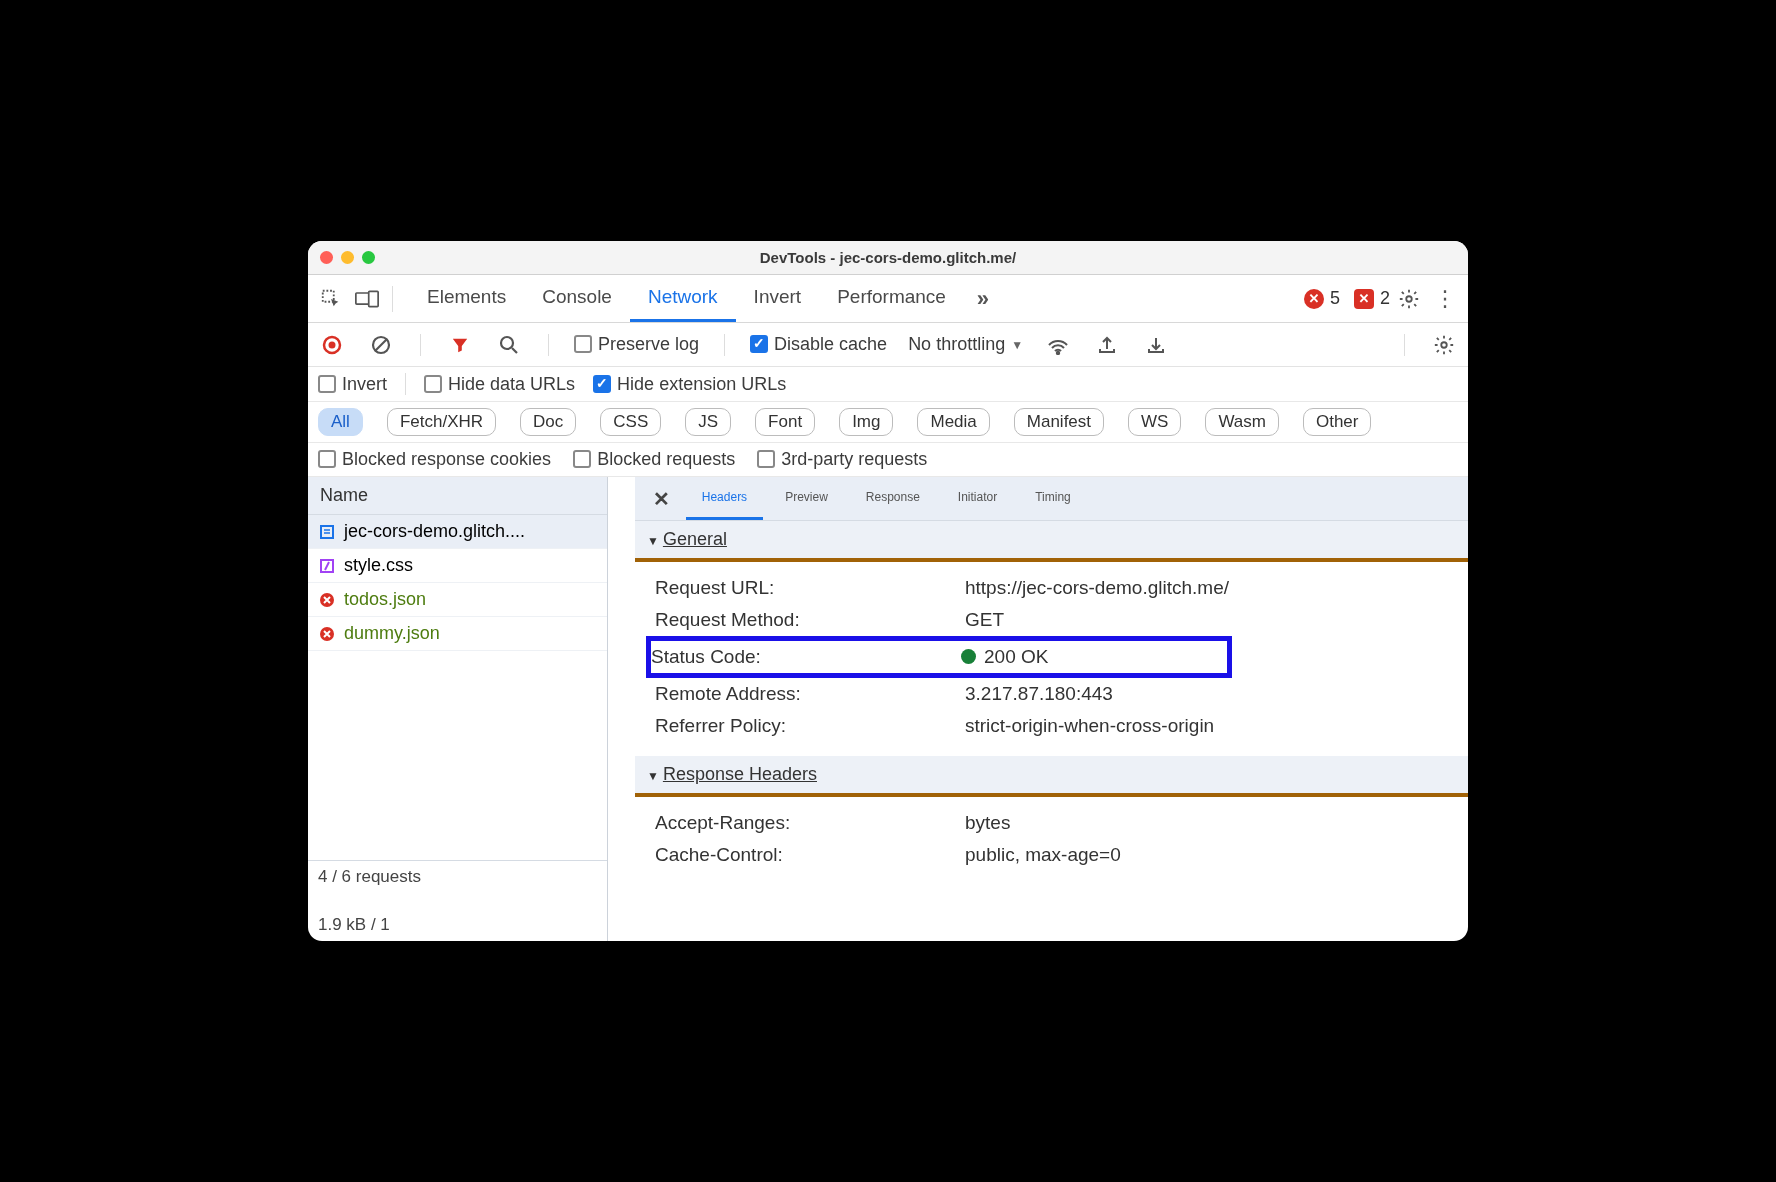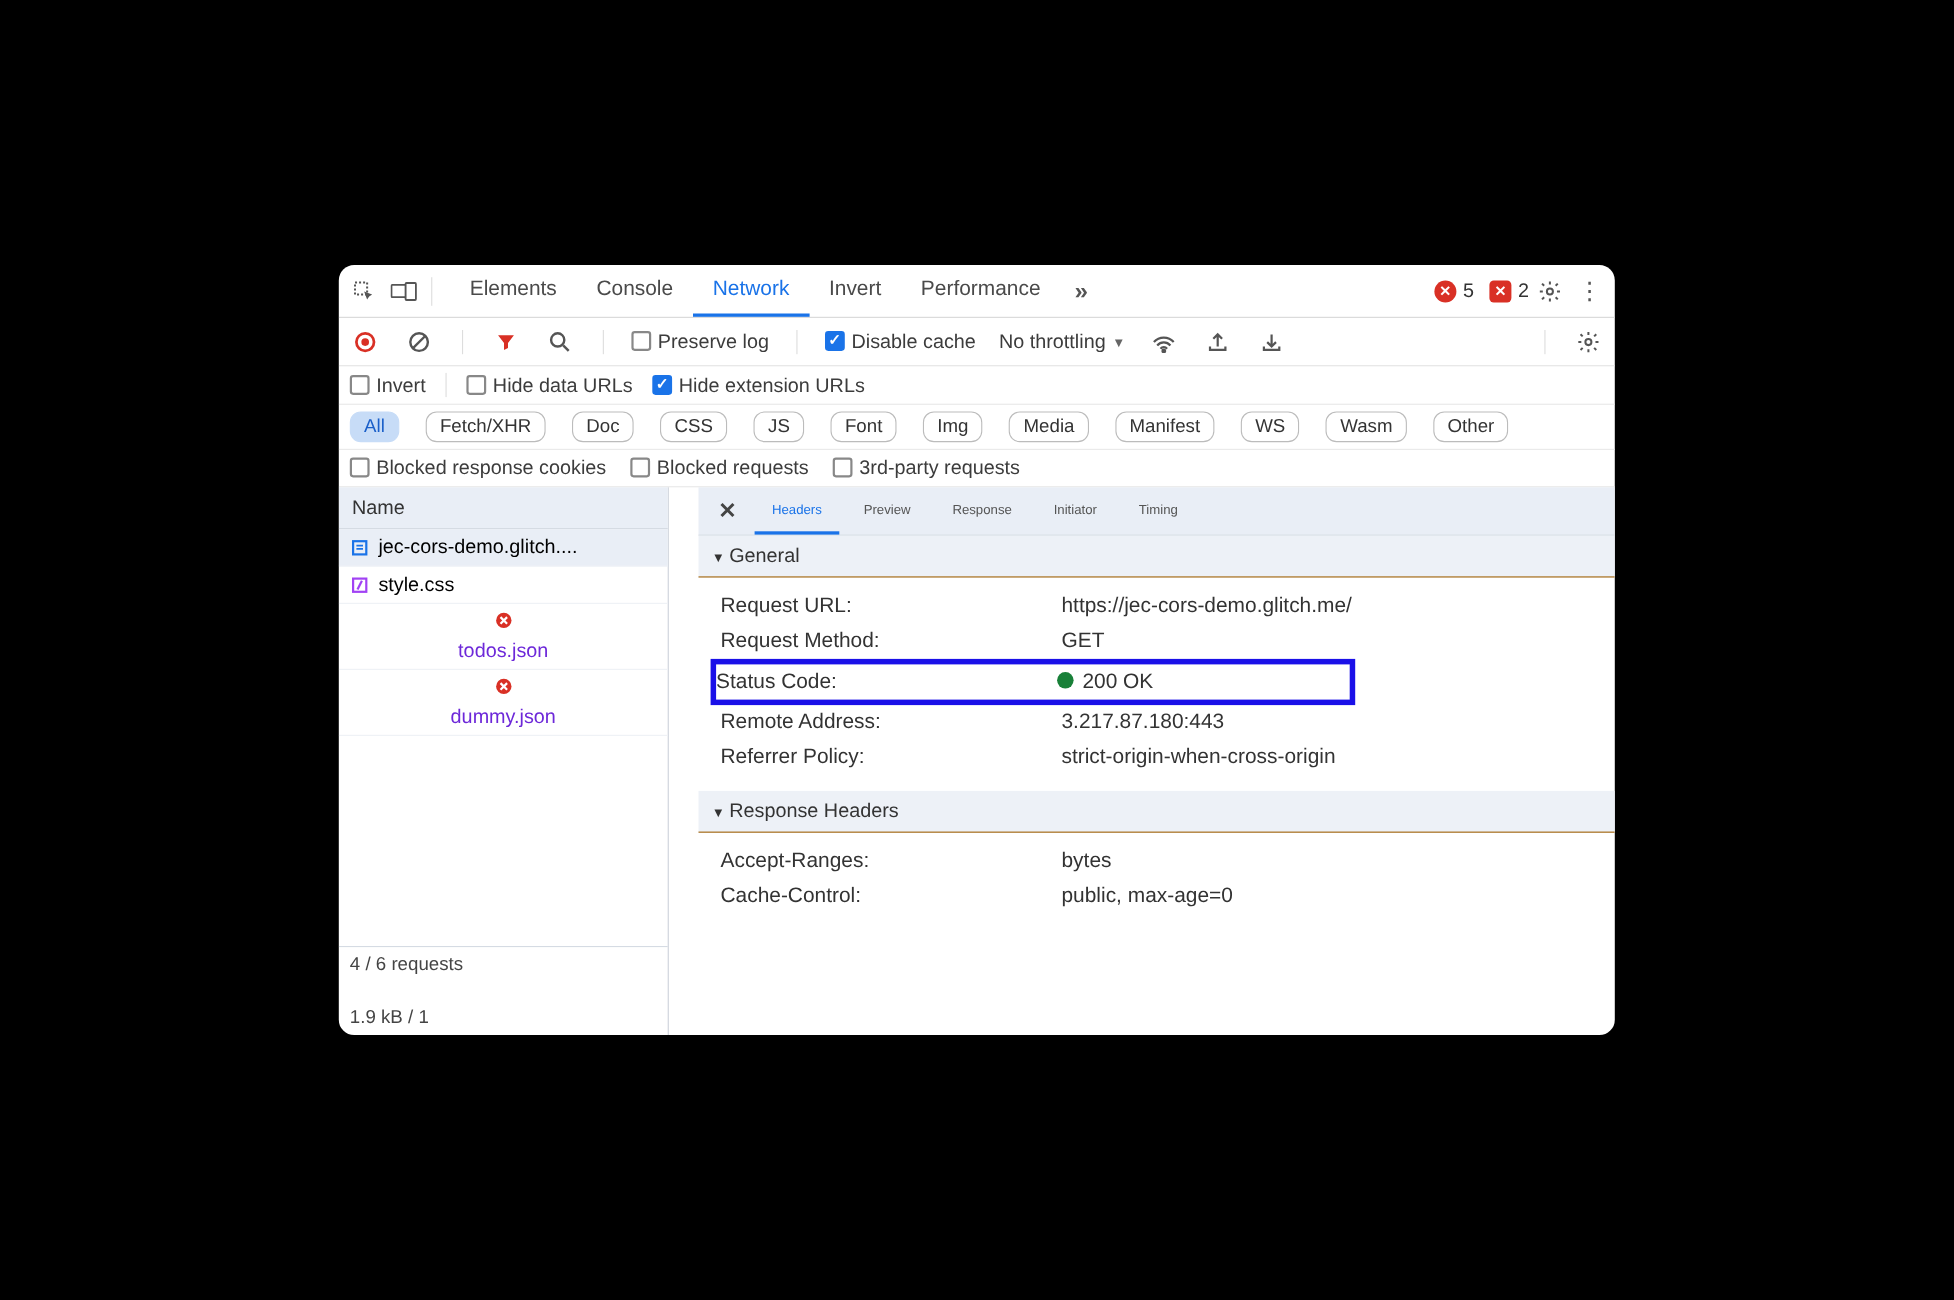--- a/index.html
+++ b/index.html
@@ -105,49 +105,57 @@
   
   .extrarow { display:flex; align-items:center; padding:6px 10px; gap:22px; border-bottom:1px solid #e8e8e8; font-size:18px; color:#3c3c3c;}
 
   
   .split { flex:1; display:flex; min-height:0;gap:27px;}
   .reqlist { width:300px; border-right:1px solid #ccd2da; display:flex; flex-direction:column;}
   .reqlist .header { background:#e9eef6; padding:8px 12px; font-size:18px; color:#333; border-bottom:1px solid #d5dbe3;}
   .reqlist .row { display:flex; align-items:center; gap:8px; padding:6px 10px; font-size:18px; border-bottom:1px solid #eef1f5; cursor:pointer;}
   .reqlist .row.selected { background:#e9eef6; }
   .reqlist .row .fic { width:18px;height:18px; display:flex;align-items:center;justify-content:center;}
-  .reqlist .row.error { color:#6d28d9;flex-direction:column;}
+  .reqlist .row.error { color:#4d7c0f;}
   .reqlist .footer { margin-top:auto; border-top:1px solid #d5dbe3; padding:6px 10px; font-size:17px; color:#444; display:flex; gap:14px;flex-direction:column;}
   .reqlist .footer .vsep{width:1px;background:#ccc;}
 
   
   .detail { flex:1; display:flex; flex-direction:column; min-width:0;}
   .detail-tabs { background:#e9eef6; display:flex; align-items:center; padding:0 8px; height:44px; border-bottom:1px solid #d5dbe3; gap:6px;}
   .detail-tabs .close { font-size:20px; font-weight:700; color:#444; padding:0 10px; cursor:pointer;}
   .detail-tabs .dtab { padding:0 16px; height:100%; display:flex; align-items:center; font-size:12px; color:#555; border-bottom:3px solid transparent; cursor:pointer;}
   .detail-tabs .dtab.active { color:#1a73e8; border-bottom-color:#1a73e8;}
 
-  .section-head { background:#edf1f7; padding:8px 12px; font-size:18px; color:#333; border-bottom:1px solid #a16207;}
+  .section-head { background:#edf1f7; padding:8px 12px; font-size:18px; color:#333; border-bottom:4px solid #a16207;text-decoration:underline;}
   .section-head .disclose{ display:inline-block; transform:none; margin-right:4px; font-size:12px;}
   .kv { padding:10px 16px 14px 20px;}
   .kv .pair { display:flex; padding:5px 0; font-size:19px; color:#333;}
   .kv .pair .k { width:310px; }
   .kv .pair .v { flex:1; }
   .status-dot{ width:15px;height:15px;border-radius:50%;background:#188038;display:inline-block;margin-right:8px;vertical-align:-1px;}
 
   .highlight-box{ border:5px solid #1a10e8; padding:2px 4px; margin-left:-9px; margin-right:220px;}
   
   
   svg { display:block; }
 </style>
 </head>
 <body>
 
 <div class="window">
 
+  <div class="titlebar">
+    <div class="traffic">
+      <div class="dot red"></div>
+      <div class="dot yellow"></div>
+      <div class="dot green"></div>
+    </div>
+    <div class="title">DevTools - jec-cors-demo.glitch.me/</div>
+  </div>
 
   <div class="tabrow">
     <div class="icon-btn">
       <svg width="22" height="22" viewBox="0 0 24 24" fill="none" stroke="#555" stroke-width="2">
           <rect x="3" y="3" width="12" height="12" stroke-dasharray="2 2"></rect>
           <path d="M12 12 l8 3 -3 2 -2 3 z" fill="#555" stroke="none"></path>
         </svg>
     </div>
     <div class="icon-btn">
       <svg width="24" height="20" viewBox="0 0 28 20" fill="none" stroke="#555" stroke-width="2">

